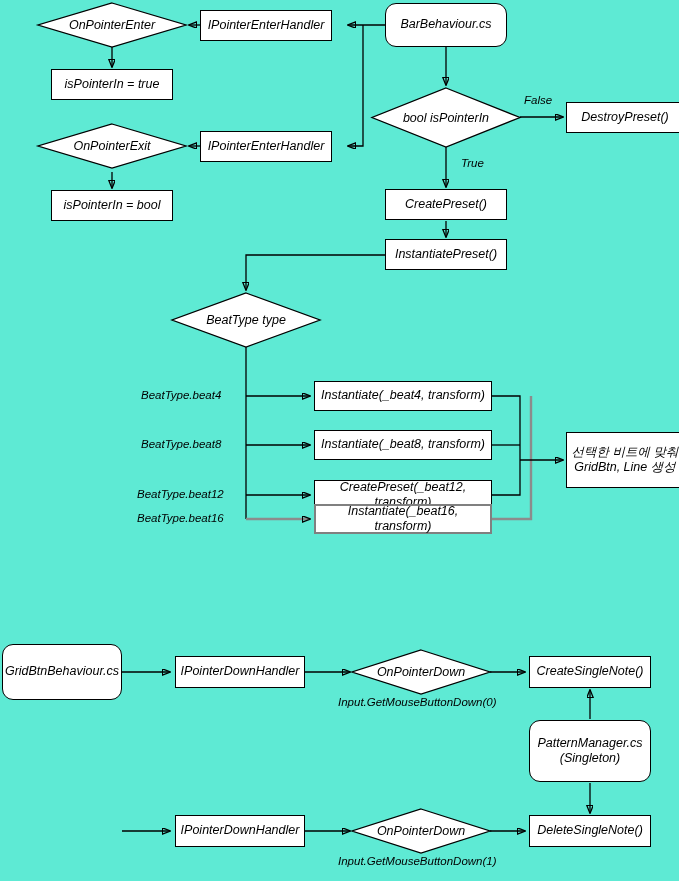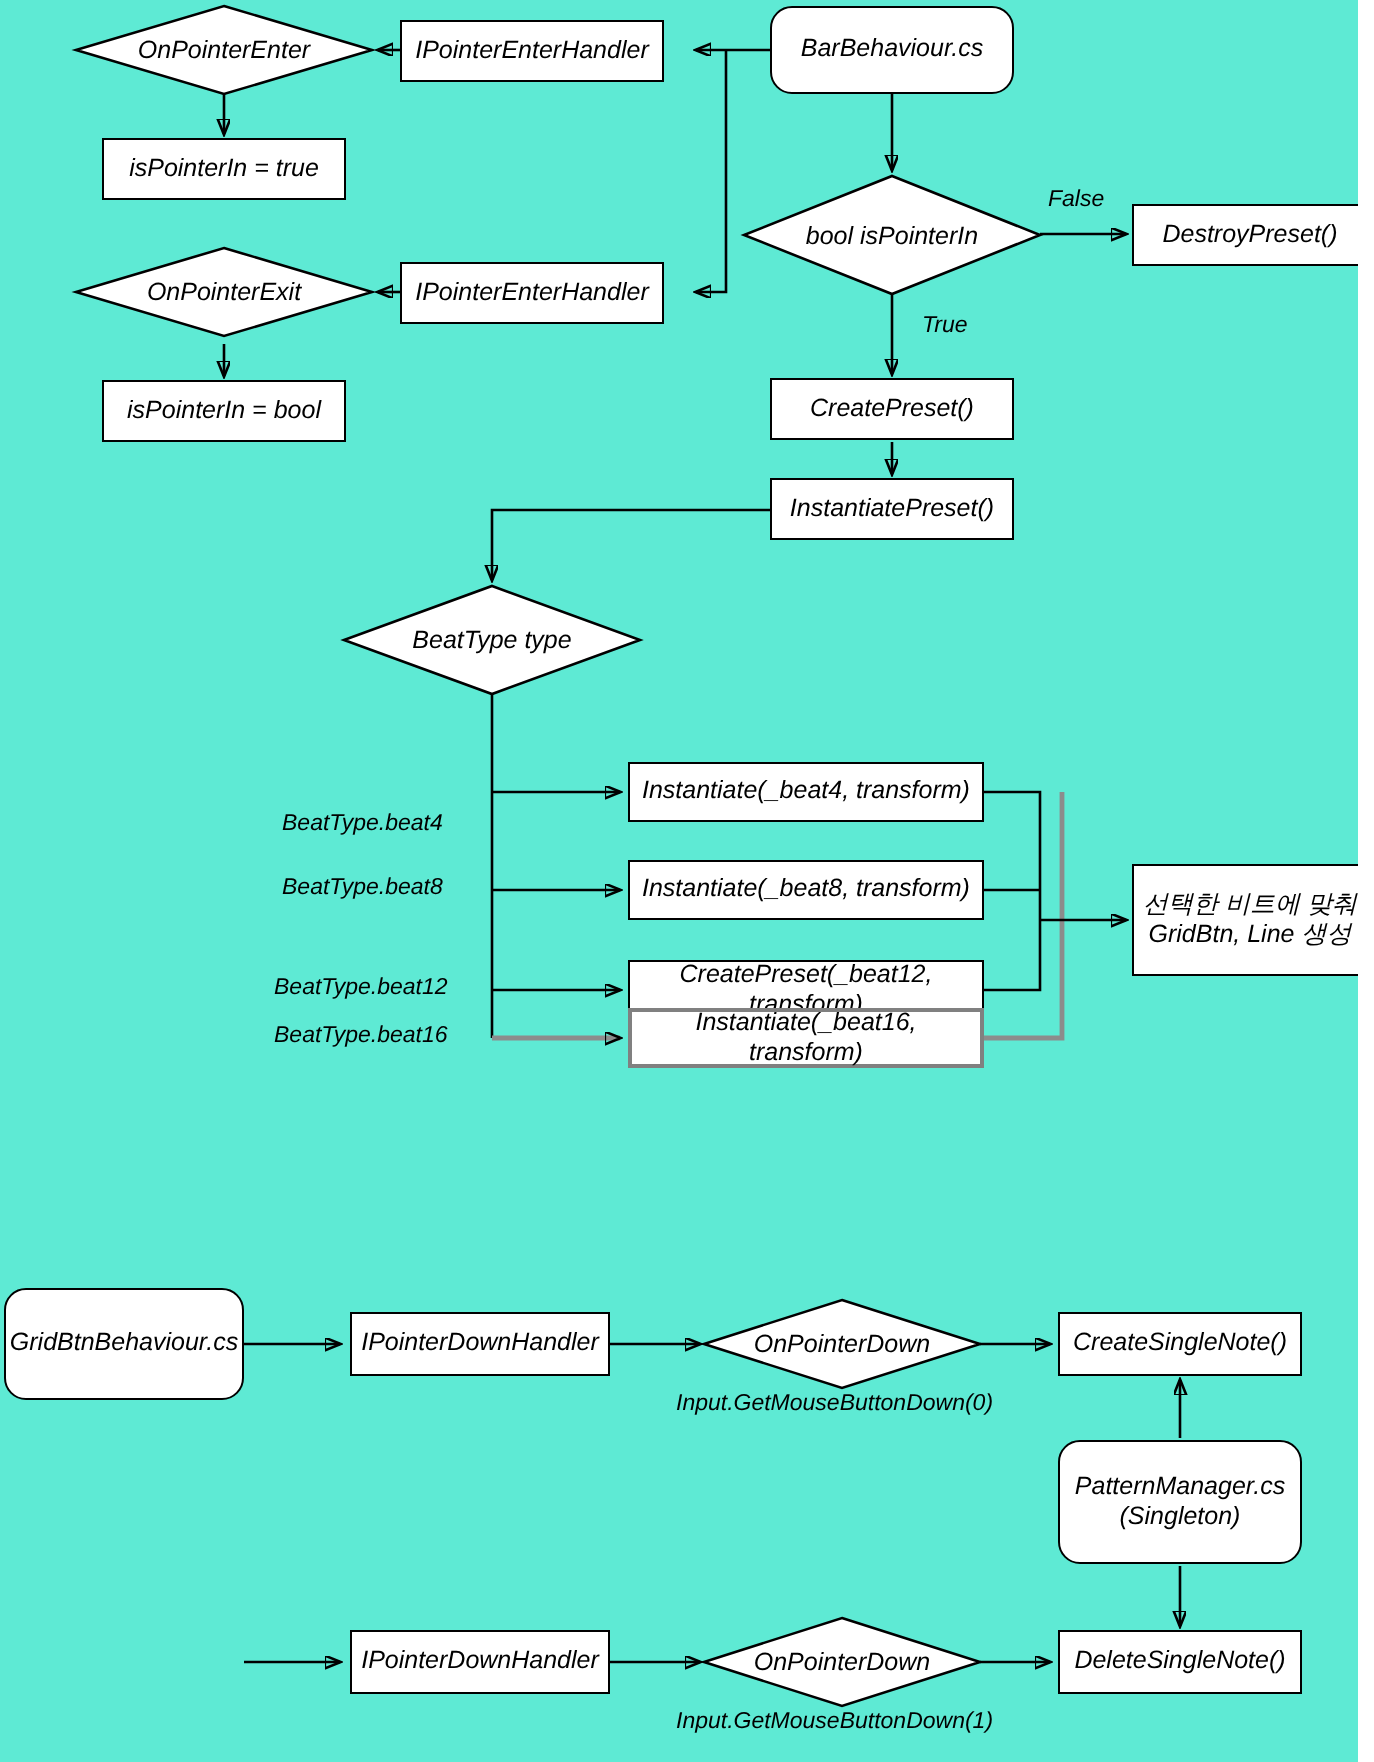--- a/index.html
+++ b/index.html
@@ -195,21 +195,21 @@
 
   <div class="node hl" style="left:314px;top:504px;width:178px;height:30px;">
     <span class="lbl">Instantiate(_beat16, transform)</span>
   </div>
 
   <div class="node" style="left:566px;top:432px;width:118px;height:56px;">
     <span class="lbl">선택한 비트에 맞춰
 GridBtn, Line 생성</span>
   </div>
 
-  <div class="edgetext" style="left:141px;top:406px;">BeatType.beat4</div>
+  <div class="edgetext" style="left:141px;top:389px;">BeatType.beat4</div>
   <div class="edgetext" style="left:141px;top:438px;">BeatType.beat8</div>
   <div class="edgetext" style="left:137px;top:488px;">BeatType.beat12</div>
   <div class="edgetext" style="left:137px;top:512px;">BeatType.beat16</div>
 
   <div class="node rounded" style="left:2px;top:644px;width:120px;height:56px;">
     <span class="lbl">GridBtnBehaviour.cs</span>
   </div>
 
   <div class="node" style="left:175px;top:656px;width:130px;height:32px;">
     <span class="lbl">IPointerDownHandler</span>

